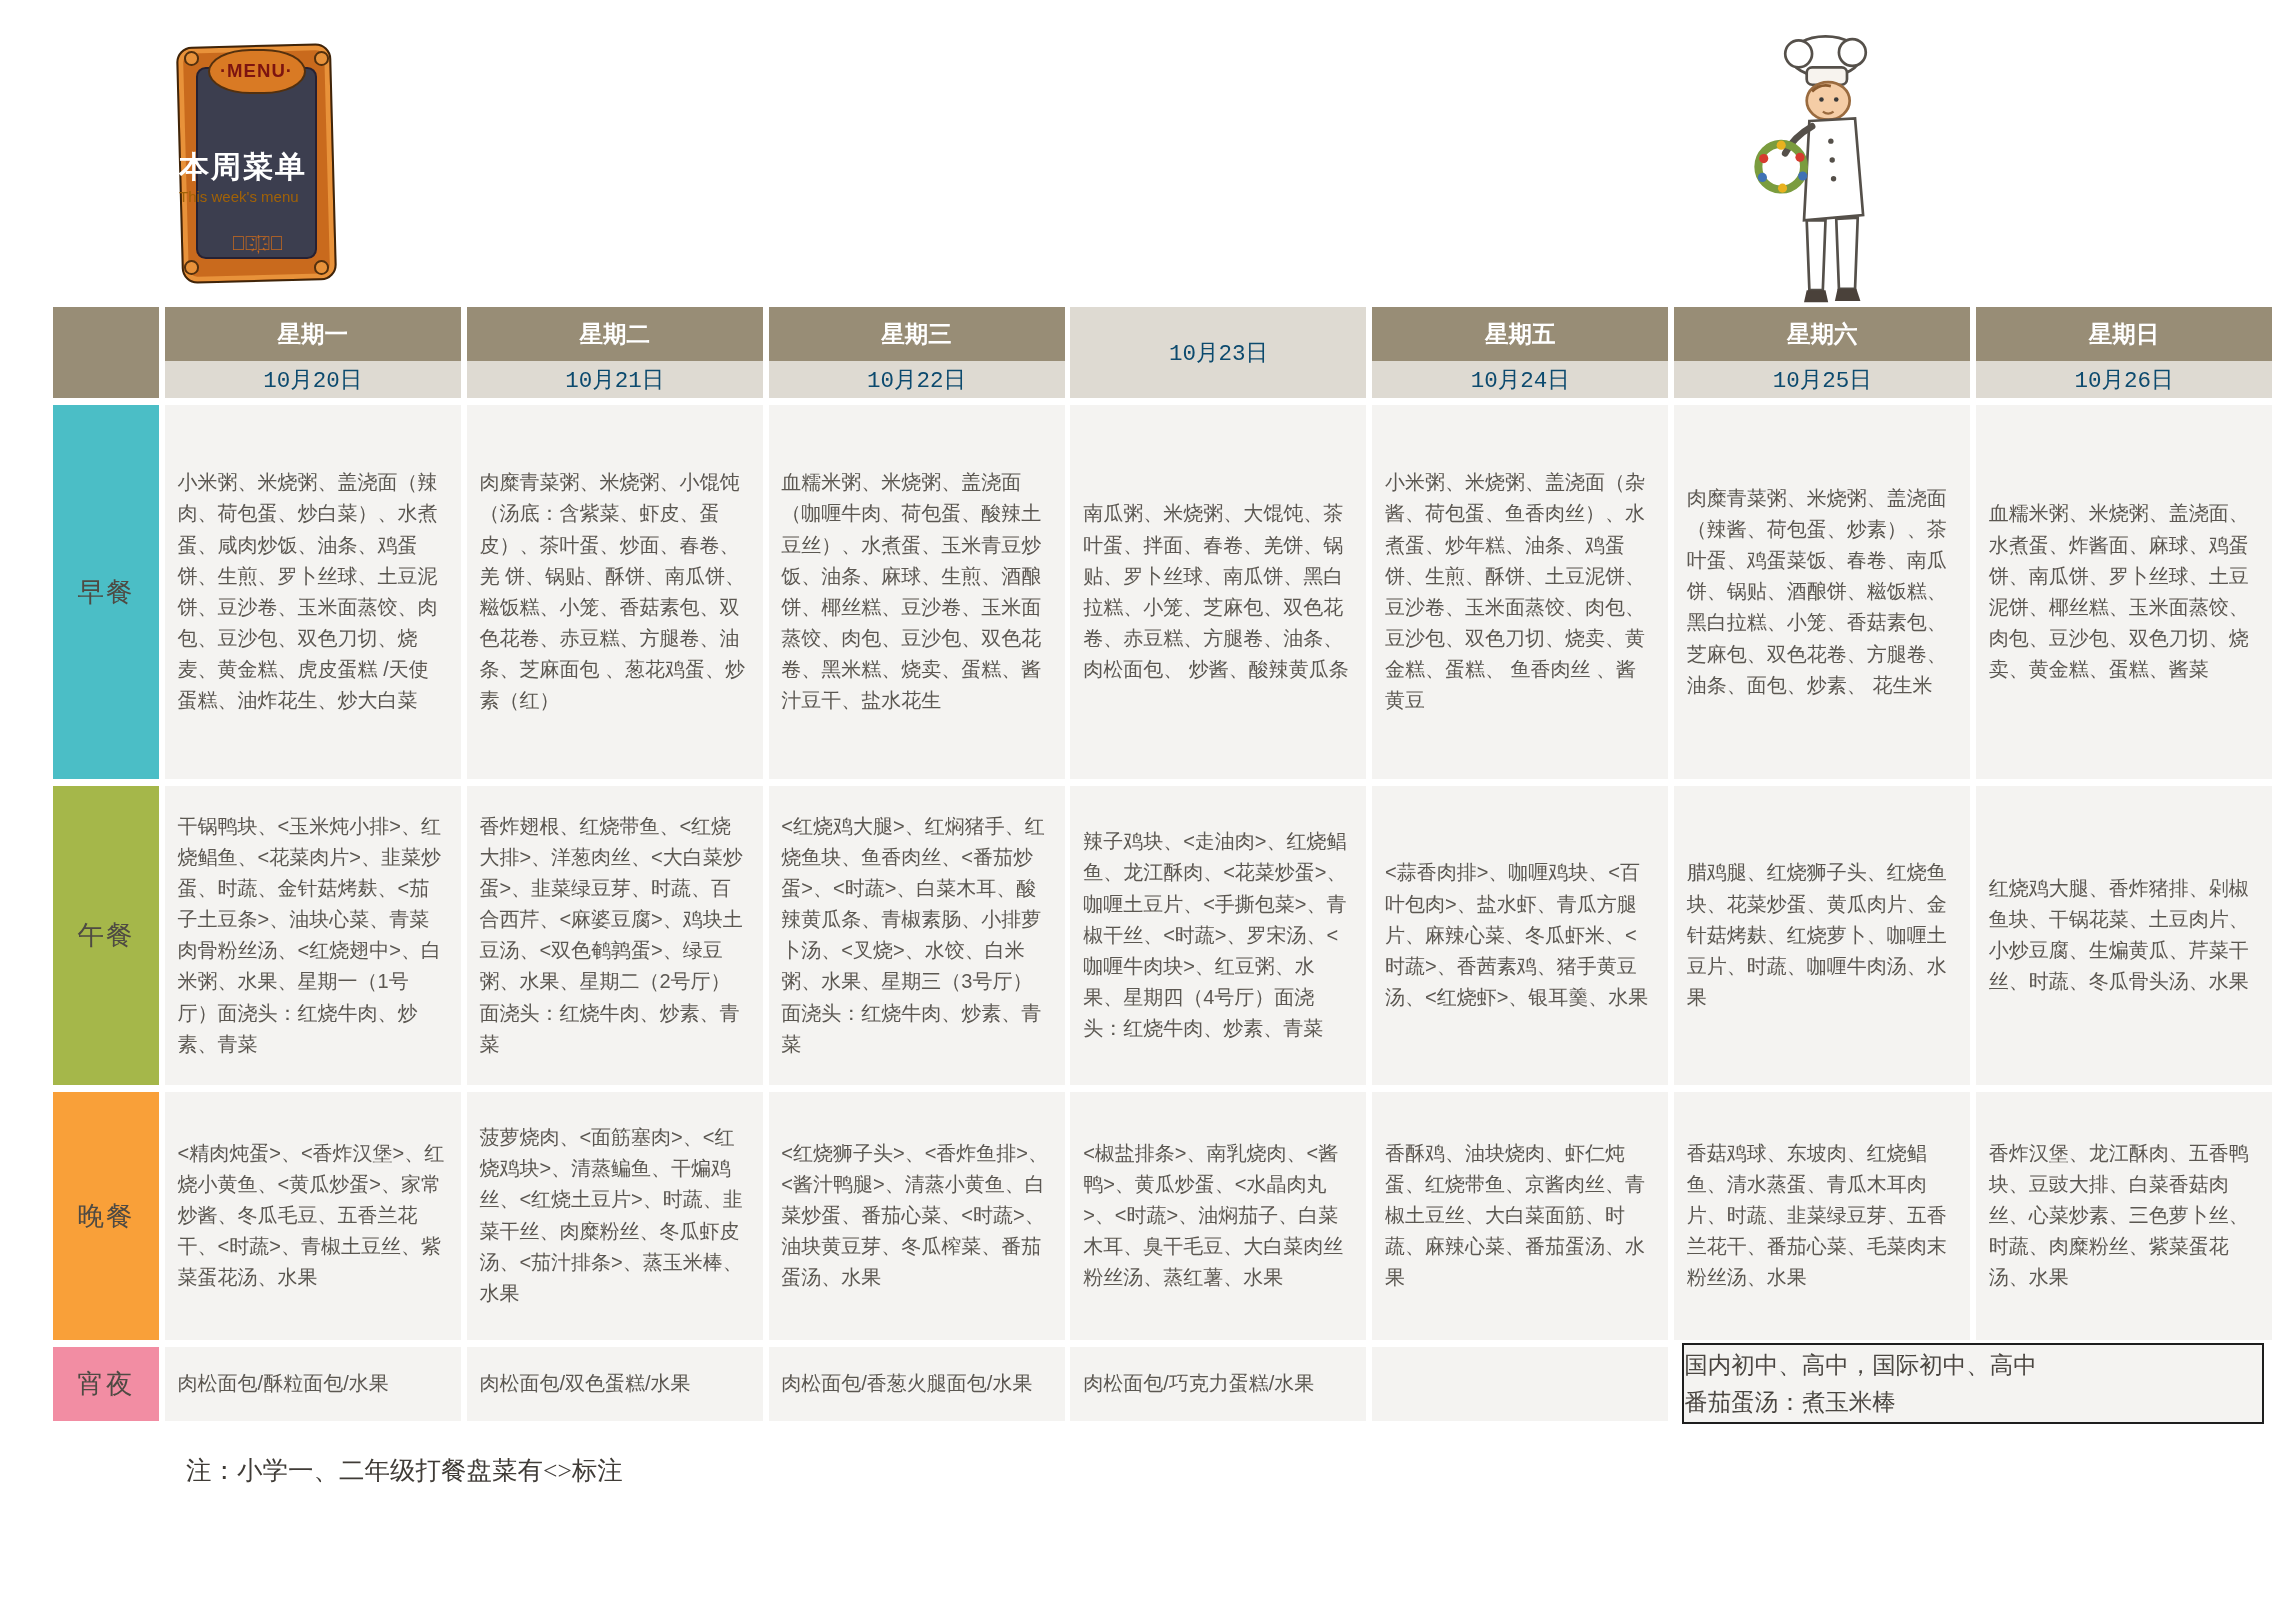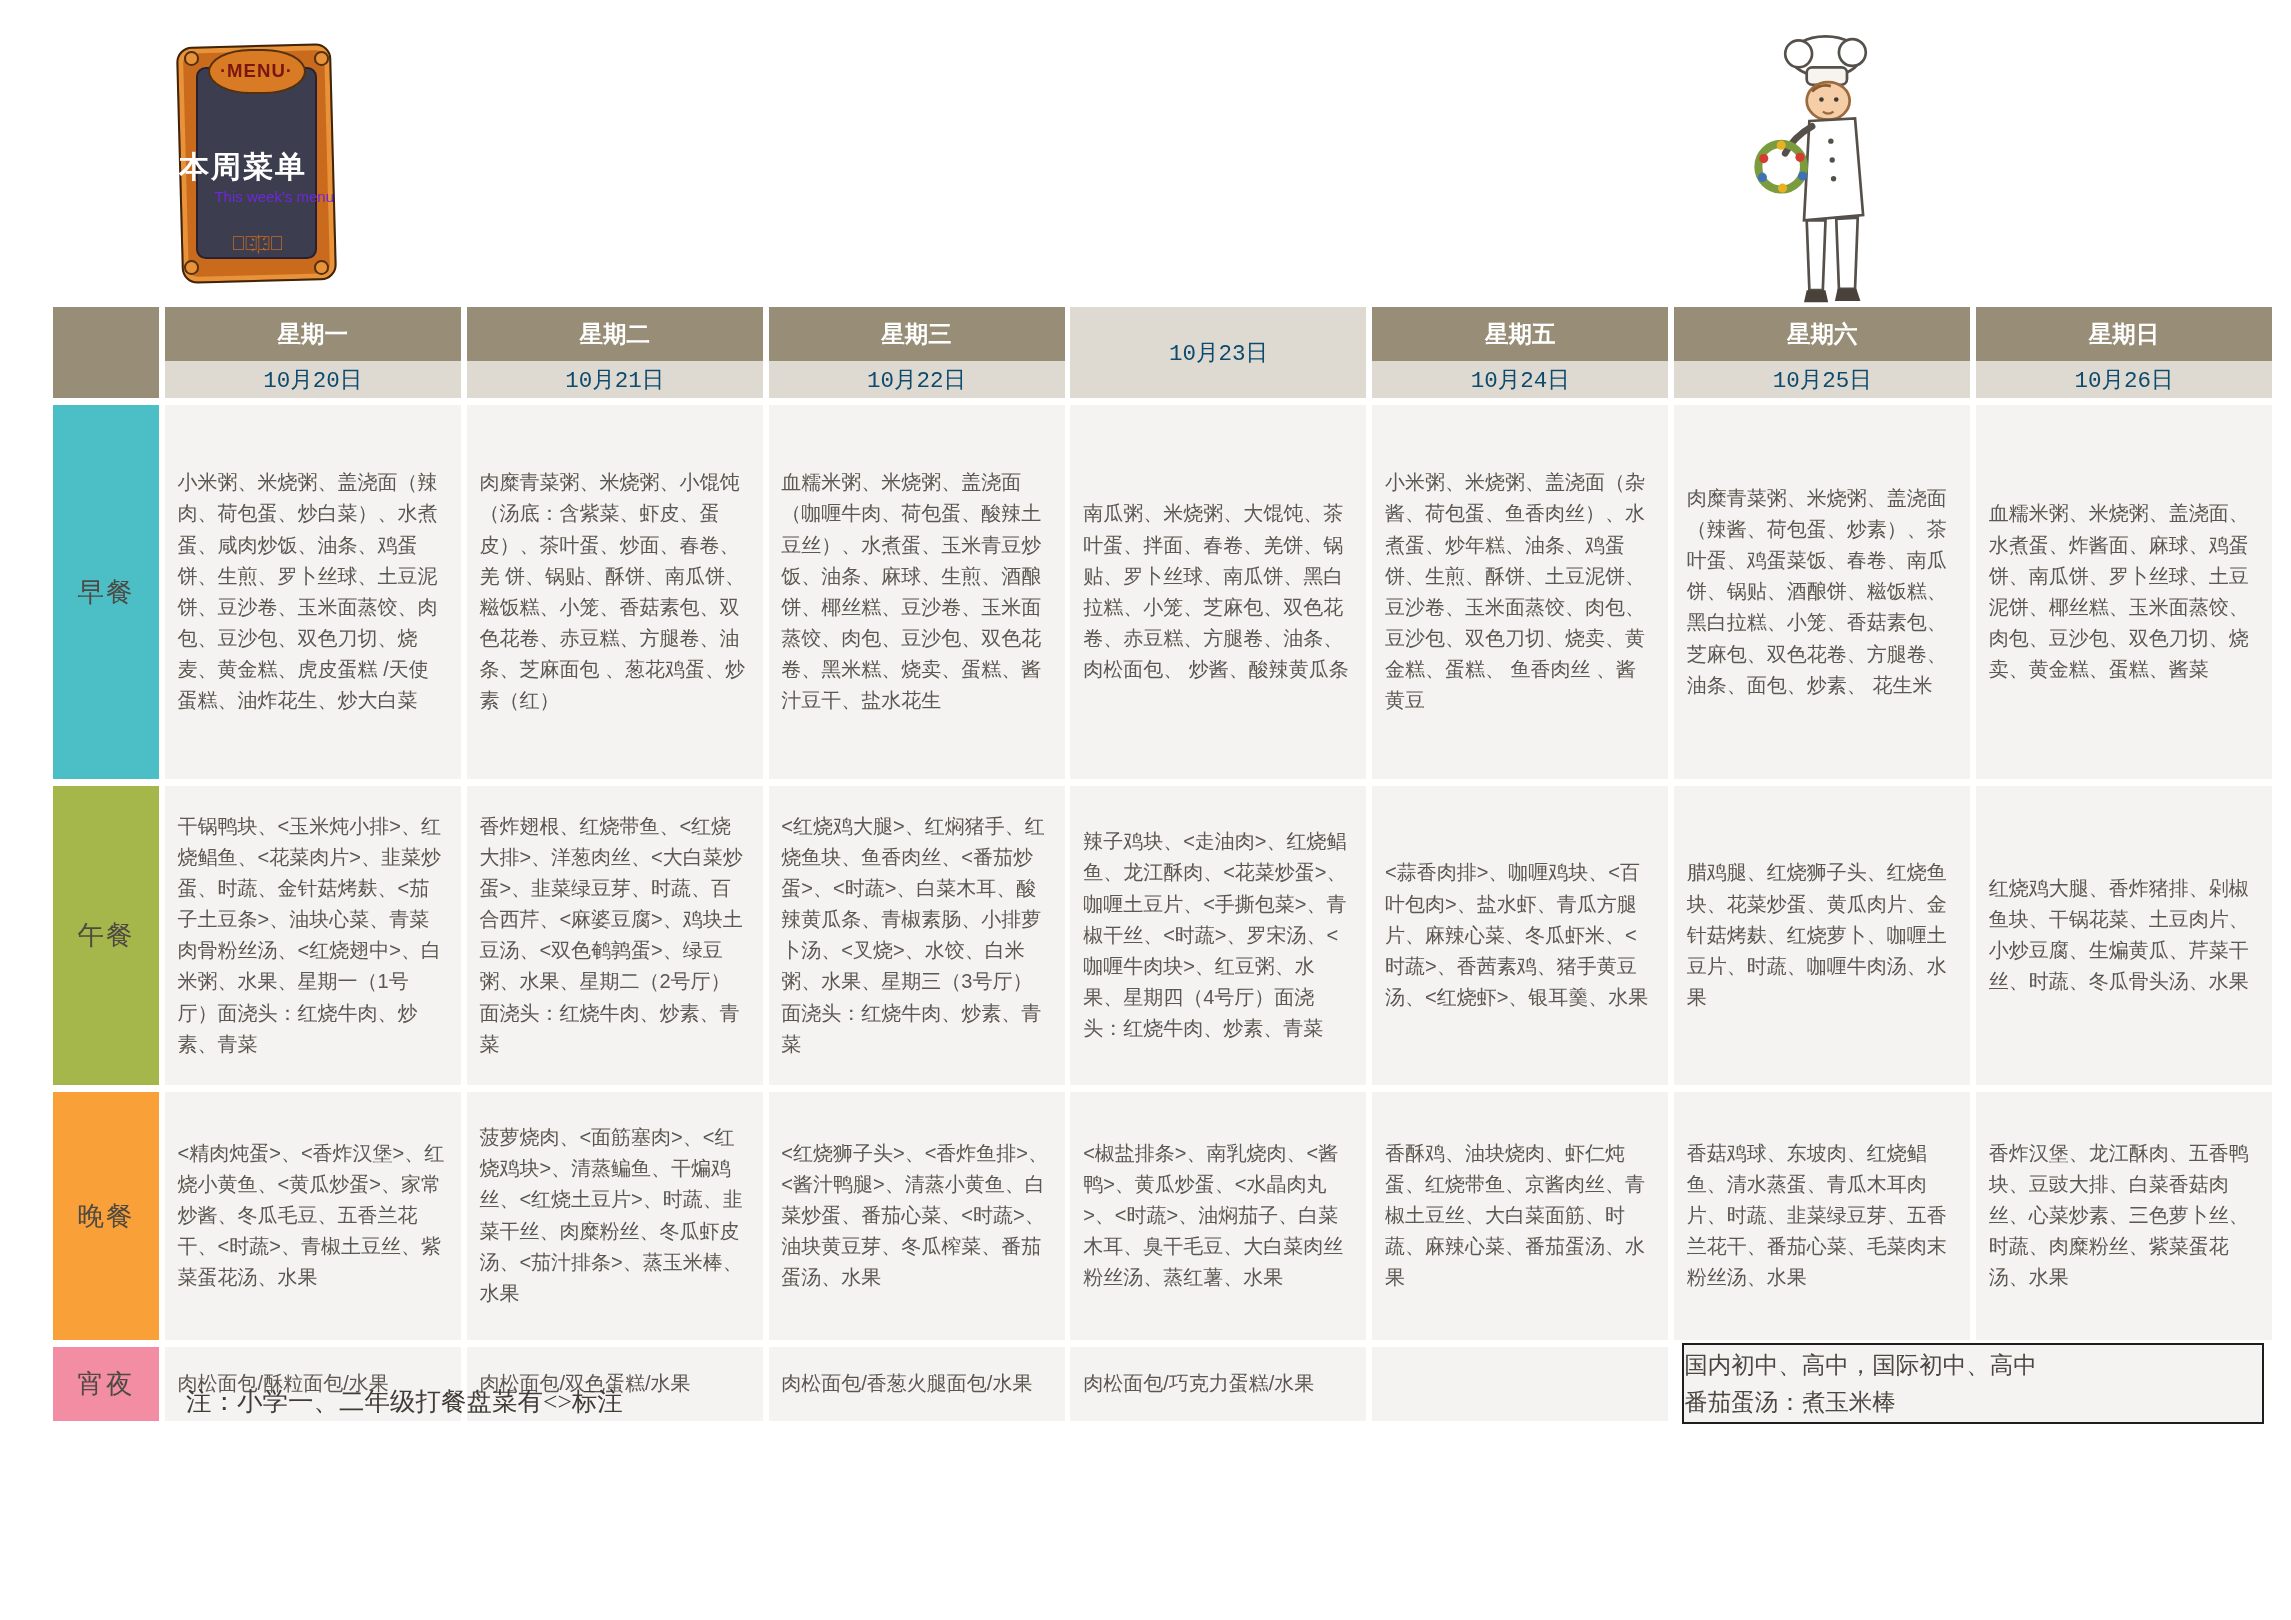--- a/index.html
+++ b/index.html
@@ -26,42 +26,42 @@
           padding:9.8px 12.7px; display:flex; align-items:center; }
   .cell-text { width:100%; }
   .merged-box {
     grid-column:7 / span 2; background:#f4f3f1; border:2.9px solid #1e1e1e;
     margin:-3.9px 8px; display:flex; flex-direction:column; align-items:flex-start; justify-content:center;
     font-family:"Liberation Serif", serif; font-size:23.5px; color:#4a4641; line-height:1.55;
     text-align:center;
   }
 
   
-  .footnote { position:absolute; left:186px; top:1384px; font-family:"Liberation Serif", serif;
+  .footnote { position:absolute; left:186px; top:1453px; font-family:"Liberation Serif", serif;
               font-size:25.5px; color:#3f3b36; }
 
   
   .logo { position:absolute; left:179px; top:45px; width:155px; height:237px;text-decoration:underline; }
   .logo-frame { position:absolute; inset:0; background:#c96a1d; border:2.9px solid #3f2409;
                 border-radius:15.7px; box-shadow:inset 0 0 0 4.9px #e8923a; transform:rotate(-1.5deg); }
   .knob { position:absolute; width:14.7px; height:14.7px; border-radius:50%;
           background:#e8923a; border:2px solid #53300e; }
   .knob.tl { left:4.9px;  top:5.9px; }
   .knob.tr { right:4.9px; top:5.9px; }
   .knob.bl { left:4.9px;  bottom:6.9px; }
   .knob.br { right:4.9px; bottom:6.9px; }
   .logo-board { position:absolute; left:16.7px; top:21.6px; right:16.7px; bottom:23.5px;
                 background:#3c3e4f; border-radius:9.8px; border:2px solid #272132; }
   .menu-tab { position:absolute; top:3.9px; left:50%; transform:translateX(-50%);
               width:98px; height:45px; background:#d97a24; border:2.9px solid #53300e;
               border-radius:50% / 58%; display:flex; align-items:center; justify-content:center;
               color:#7c1410; font-weight:800; font-size:18.6px; letter-spacing:1px; z-index:2; }
   .logo-cn { position:absolute; top:102px; width:100%; color:#ffffff;
              font-weight:800; font-size:30px; letter-spacing:2px; z-index:2; }
-  .logo-en { position:absolute; top:143px; width:100%; text-align:right; color:#6d28d9;
+  .logo-en { position:absolute; top:143px; width:100%; text-align:left; color:#a16207;
              font-size:15px; z-index:2; }
   .logo-flourish { position:absolute; bottom:27.4px; width:100%; text-align:center;
                    color:#c96a1d; font-size:19.6px; letter-spacing:-2px; z-index:2; }
 
   
   .chef { position:absolute; left:1743px; top:27.4px; width:165px; height:282px; }
 </style>
 </head>
 <body>
 

